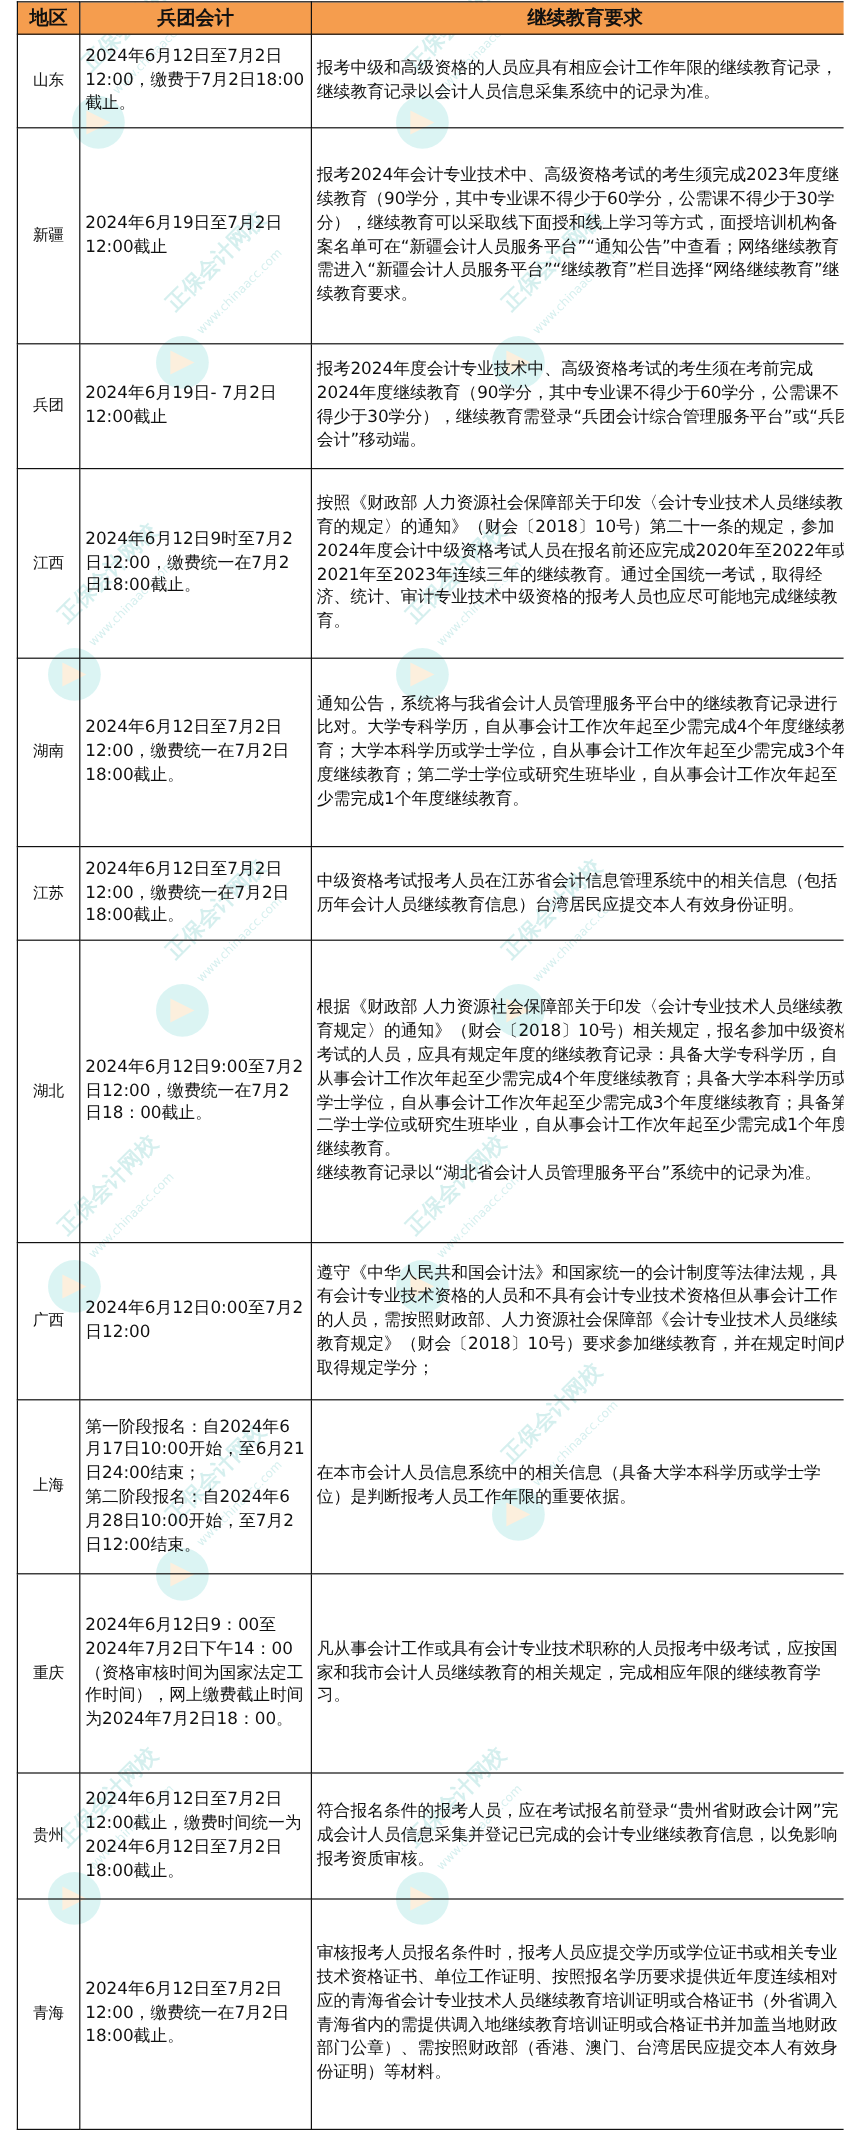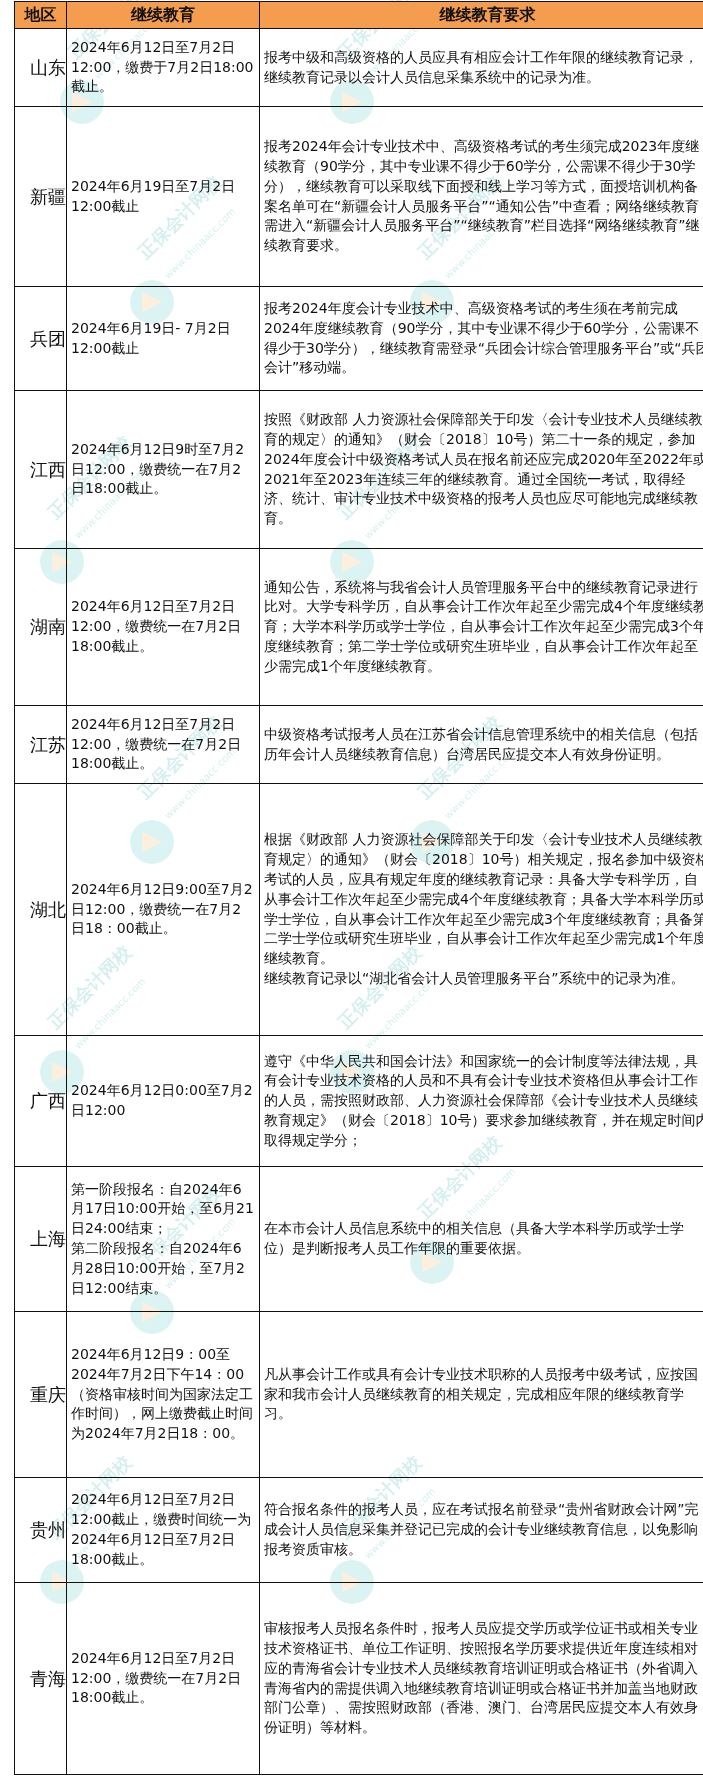--- a/index.html
+++ b/index.html
@@ -2,21 +2,21 @@
 <html><head>
 <meta charset="utf-8">
 <style>
   html, body { margin: 0; padding: 0; background: #ffffff; }
   body { width: 703px; height: 1788px; position: relative; overflow: hidden;
          font-family: "DejaVu Sans", "Liberation Sans", sans-serif; color: #111; }
   table.req { position: absolute; left: 14px; top: 1px; width: 701px; border-collapse: collapse; table-layout: fixed; border-radius: 21px; }
   table.req th, table.req td { border: 1.5px solid #111; vertical-align: middle; }
   table.req th { background: #f59d4e; height: 26px; font-size: 16px; font-weight: bold; text-align: center; padding: 0; color: #111; }
   table.req td { font-size: 14px; line-height: 19.8px; padding: 0 4px; text-align: left; }
-  table.req td.region { text-align: right; padding: 0; font-size: 18px; }
+  table.req td.region { text-align: center; padding: 0; font-size: 13px; }
   col.c1 { width: 52px; } col.c2 { width: 193px; } col.c3 { width: 456px; }
   .cell-text { white-space: pre-line; }
   .wm { position: absolute; pointer-events: none; opacity: 0.18; }
   .wm .circ { width: 44px; height: 44px; border-radius: 50%; background: #3cc6c2; position: absolute; left: 0; top: 40px; }
   .wm .circ::after { content: ""; position: absolute; left: 12px; top: 12px; width: 0; height: 0;
          border-left: 20px solid #f2a94a; border-top: 10px solid transparent; border-bottom: 10px solid transparent; }
   .wm .txt { position: absolute; left: 20px; top: 0; transform: rotate(-45deg); transform-origin: left bottom;
          font-size: 18px; font-weight: bold; color: #1da9a5; white-space: nowrap; }
   .wm .url { position: absolute; left: 40px; top: 30px; transform: rotate(-45deg); transform-origin: left bottom;
          font-size: 10px; color: #1da9a5; white-space: nowrap; }
@@ -97,21 +97,21 @@
 
 <table class="req">
   <colgroup>
       <col class="c1">
       <col class="c2">
       <col class="c3">
     </colgroup>
   <thead>
     <tr>
       <th>地区</th>
-      <th>继续教育</th>
+      <th>兵团会计</th>
       <th>继续教育要求</th>
     </tr>
   </thead>
   <tbody id="tbody">
       <tr style="height: 78px;">
         <td class="region"><span class="cell-text">山东</span></td>
         <td><span class="cell-text">2024年6月12日至7月2日12:00，缴费于7月2日18:00截止。</span></td>
         <td><span class="cell-text">报考中级和高级资格的人员应具有相应会计工作年限的继续教育记录，继续教育记录以会计人员信息采集系统中的记录为准。</span></td>
       </tr>
       <tr style="height: 180px;">

